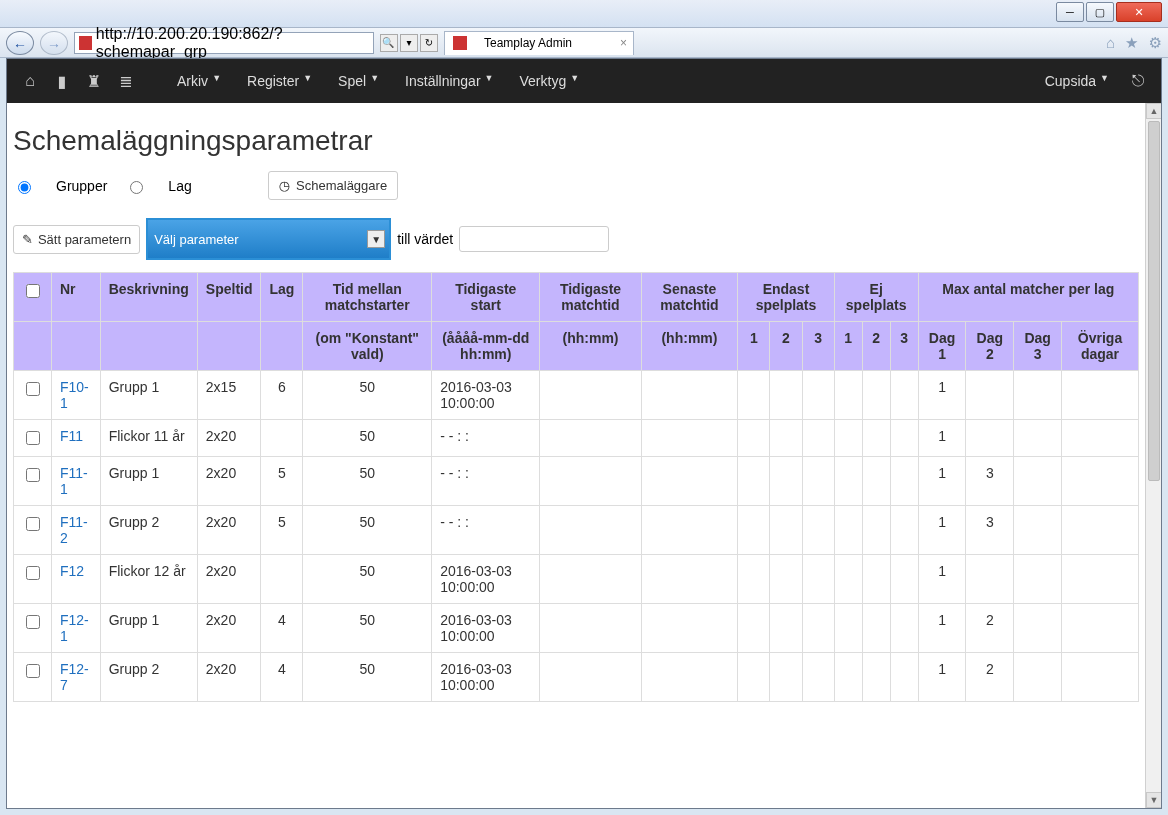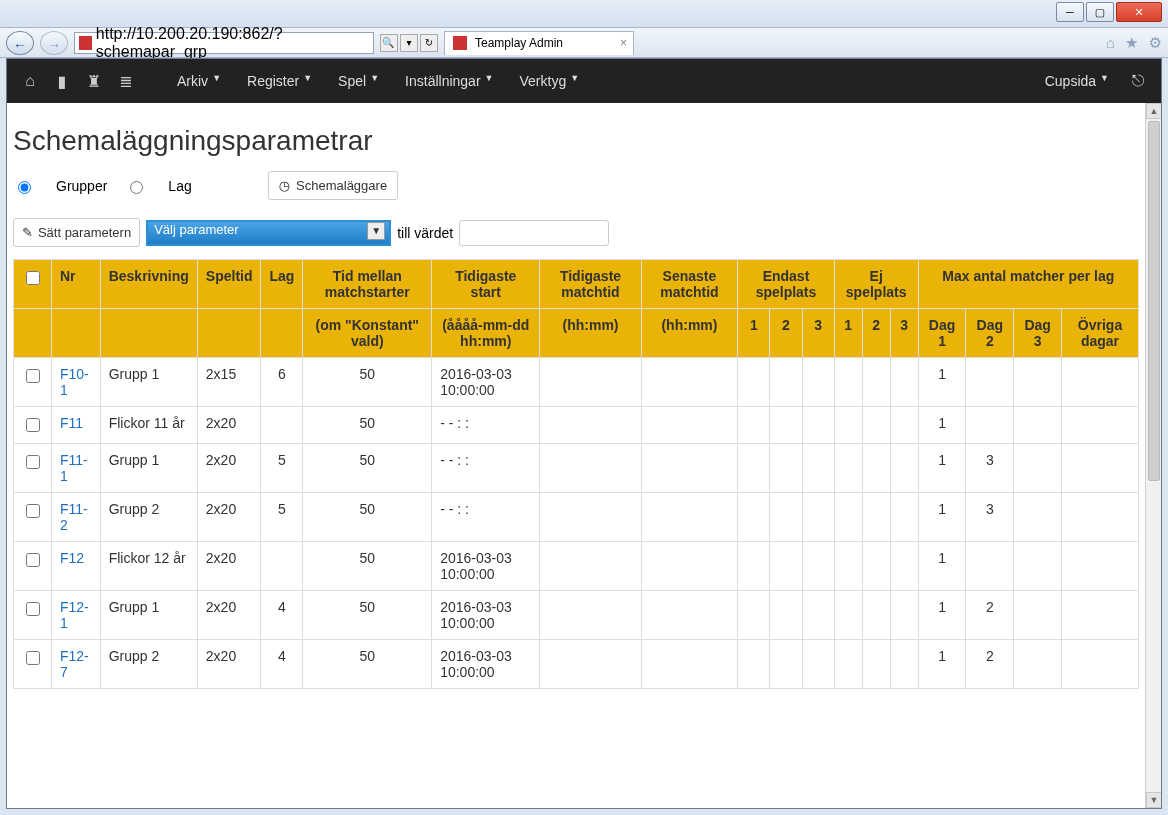--- a/index.html
+++ b/index.html
@@ -8,48 +8,48 @@
   .window { width:1168px; height:815px; background:#d9e6f2; position:relative; }
   .titlebar { height:28px; background:linear-gradient(#e8eef7,#d4e1f2); border-bottom:1px solid #a8b6c9; display:flex; justify-content:flex-end; align-items:flex-start; padding-top:2px; padding-right:6px;}
   .wbtn { width:28px; height:20px; border:1px solid #7a8aa0; margin-left:2px; display:flex; align-items:center; justify-content:center; font-size:11px; background:linear-gradient(#f6f9fd,#d7e2ef); border-radius:2px;}
   .wbtn.close { background:linear-gradient(#ef6a5a,#d9412a); color:#fff; border-color:#a62e1e; width:46px;}
   .addressbar { height:30px; background:linear-gradient(#f2f6fb,#dbe4ef); border-bottom:1px solid #a8b6c9; display:flex; align-items:center; padding:0 6px; gap:6px;}
   .navbtn { width:28px; height:24px; border-radius:50%; border:1px solid #7a8aa0; background:linear-gradient(#f8fbff,#cddbed); display:inline-flex; align-items:center; justify-content:center; color:#1a4d9e; font-weight:bold;}
   .urlbox { flex:0 0 300px; height:22px; border:1px solid #94a3b8; background:#fff; display:flex; align-items:center; padding:0 4px; font-size:16px; gap:4px;}
   .favicon { width:14px; height:14px; background:#c33; display:inline-block;}
   .searchctrl { display:flex; align-items:center; gap:2px;}
   .sc { width:18px; height:18px; border:1px solid #aaa; background:#eee; display:inline-flex; align-items:center; justify-content:center; font-size:10px;}
-  .tab { height:24px; border:1px solid #a8b6c9; border-bottom:none; background:#fff; display:flex; align-items:center; padding:0 8px; gap:8px; font-size:12px; min-width:190px; position:relative;}
+  .tab { height:24px; border:1px solid #a8b6c9; border-bottom:none; background:#fff; display:flex; align-items:center; padding:0 8px; gap:17px; font-size:12px; min-width:190px; position:relative;}
   .tab .x { position:absolute; right:6px; color:#888; font-size:12px;}
   .rightchrome { margin-left:auto; display:flex; gap:10px; color:#8aa0bb;}
   .rightchrome span { font-size:15px;}
   
   .viewport { position:absolute; left:6px; right:6px; top:58px; bottom:6px; background:#fff; border:1px solid #6d7a8c; overflow:hidden;}
   .topnav { background:#222; color:#ccc; height:44px; display:flex; align-items:center; padding:0 10px; gap:6px;}
   .topnav .iconbtn { width:26px; height:26px; display:inline-flex; align-items:center; justify-content:center; color:#ccc; font-size:16px;}
   .topnav .menu { padding:6px 10px; color:#ddd; display:flex; align-items:flex-start; gap:4px;}
   .topnav .caret { font-size:9px;}
   .topnav .spacer { flex:1;}
   .content { position:absolute; top:44px; left:0; right:16px; bottom:0; overflow:auto; padding:14px 6px 6px 6px;}
   .scrollbar { position:absolute; right:0; top:44px; bottom:0; width:16px; background:#f0f0f0; border-left:1px solid #d0d0d0;}
   .sbtn { width:16px; height:16px; background:#e5e5e5; border:1px solid #c8c8c8; display:flex; align-items:center; justify-content:center; font-size:9px; color:#666;}
   .thumb { position:absolute; left:2px; width:12px; top:18px; height:360px; background:#cfcfcf; border:1px solid #bbb; border-radius:2px;}
   h1.page { font-size:28px; font-weight:500; color:#333; margin:8px 0 14px 0;}
   .ctrlrow { display:flex; align-items:center; gap:18px; margin-bottom:18px;}
   .radio { display:flex; align-items:flex-start; gap:22px;}
   .btn { border:1px solid #ccc; background:#fff; padding:6px 10px; border-radius:3px; display:inline-flex; align-items:center; gap:6px; font-size:13px; color:#333;}
   .paramrow { display:flex; align-items:center; gap:6px; margin-bottom:12px;}
   .parambtn { border:1px solid #ccc; padding:6px 8px; background:#fff; border-radius:3px; font-size:13px; color:#333; display:inline-flex; gap:5px; align-items:center;}
-  .select { width:245px; height:26px; border:2px solid #2b8fd6; background:linear-gradient(#4aa3e6,#1f7ec8); color:#fff; display:flex; justify-content:space-between; padding:0 4px 0 6px; font-size:13px;}
+  .select { width:245px; height:42px; border:2px solid #2b8fd6; background:linear-gradient(#4aa3e6,#1f7ec8); color:#fff; display:flex; align-items:center; justify-content:space-between; padding:0 4px 0 6px; font-size:13px;}
   .select .arrow { width:18px; height:18px; background:#eee; color:#333; display:flex; align-items:center; justify-content:center; font-size:10px; border:1px solid #999;}
   .textin { width:150px; height:26px; border:1px solid #ccc; border-radius:3px; padding:0 6px;}
   
   table { border-collapse:collapse; width:100%; font-size:14px;}
   th, td { border:1px solid #ddd; padding:8px 8px; text-align:left; vertical-align:top; color:#333;}
-  th { font-weight:700; background:#eab308;}
+  th { font-weight:700; background:#c4b5fd;}
   th.center, td.center { text-align:center;}
   a.link { color:#1f6fbf; }
   input[type=checkbox]{ width:14px; height:14px;}
 </style>
 </head>
 <body>
 
 <div class="window">
   <div class="titlebar">
     <div class="wbtn">─</div>

